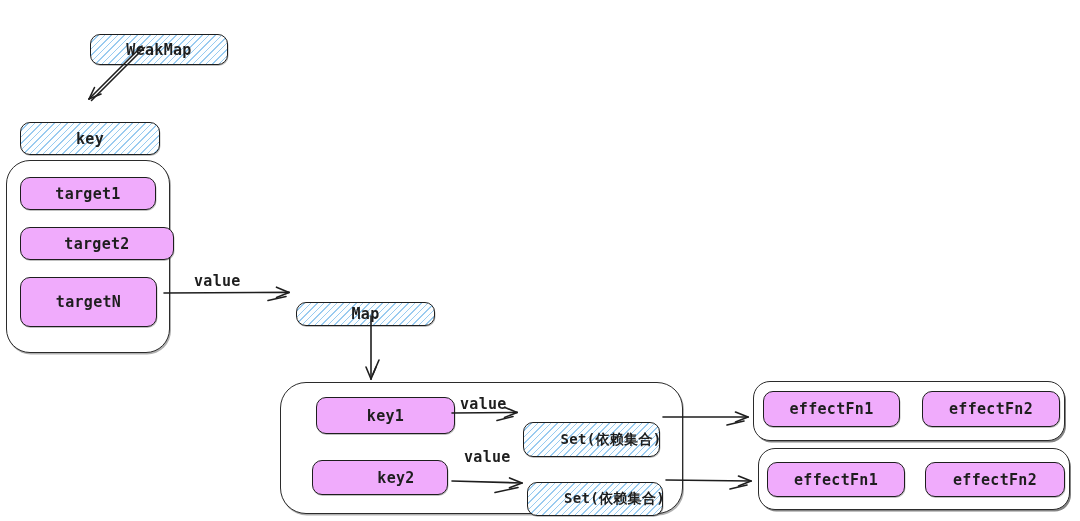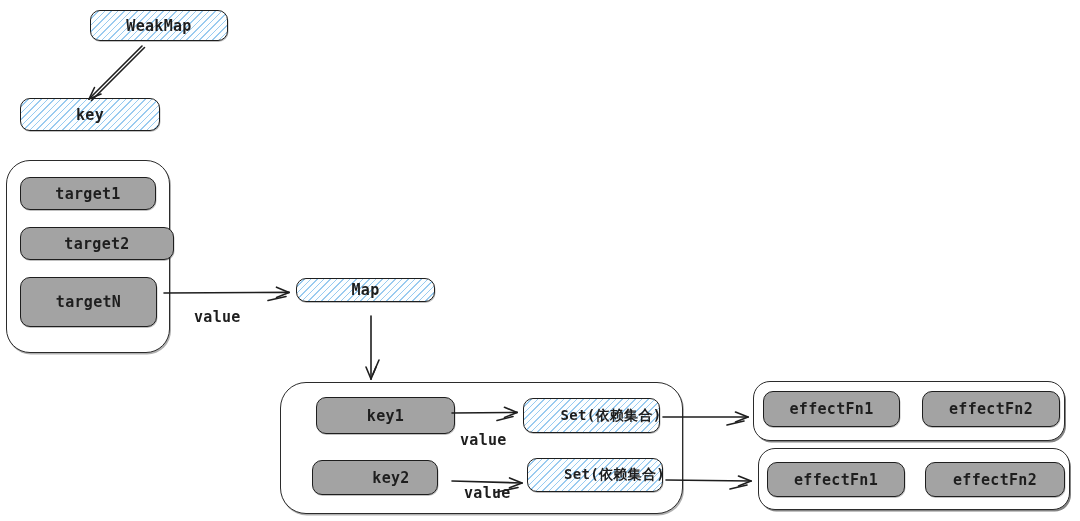--- a/index.html
+++ b/index.html
@@ -7,48 +7,49 @@
     width:1080px;height:521px;background:#ffffff;position:relative;overflow:hidden;
     font-family:"DejaVu Sans Mono","Liberation Mono",monospace;
     color:#1e1e1e;
   }
   .canvas{position:absolute;inset:0;}
   
   .node{
     position:absolute;
     border:1.6px solid #1e1e1e;
     border-radius:10px;
-    background:#a3a3a3;
+    background:#f0abfc;
     display:flex;align-items:center;justify-content:center;
     font-size:15px;font-weight:700;letter-spacing:.3px;
     box-shadow:0.5px 1px 0 rgba(30,30,30,.28);
     box-sizing:border-box;
     white-space:nowrap;
   }
   
   .hatch{
     background-color:#fcfeff;
     background-image:repeating-linear-gradient(135deg,
       rgba(142,197,238,.9) 0px, rgba(142,197,238,.9) 1.2px,
       rgba(255,255,255,0) 1.2px, rgba(255,255,255,0) 4.6px);
+    margin-top:24px;
   }
   
   .container{
     position:absolute;
     border:1.7px solid #2b2b2b;
     border-radius:24px;
     background:#ffffff;
     box-shadow:1px 1.5px 0 rgba(30,30,30,.35);
     box-sizing:border-box;
   }
   .container.small{border-radius:17px;box-shadow:1.5px 2px 0 -0.5px rgba(30,30,30,.55);}
   .edge-label{
     position:absolute;
     font-size:15px;font-weight:700;letter-spacing:.3px;
-    background:#ffffff;padding:0 2px;line-height:17px;margin-top:36px;
+    background:#ffffff;padding:0 2px;line-height:17px;
   }
   svg.connectors{position:absolute;inset:0;pointer-events:none;}
   svg.connectors path{stroke:#1e1e1e;stroke-width:1.6;fill:none;stroke-linecap:round;stroke-linejoin:round;}
   .cjk{font-family:"DejaVu Sans Mono","Liberation Mono",monospace,sans-serif;padding-left:39px;}
 </style>
 </head>
 <body>
 
 <div class="canvas">
 
@@ -58,21 +59,21 @@
 
   <div class="container" style="left:6px;top:160px;width:164px;height:193px;"></div>
   <div class="node" style="left:20px;top:177px;width:136px;height:33px;">target1</div>
   <div class="node" style="left:20px;top:227px;width:154px;height:33px;">target2</div>
   <div class="node" style="left:20px;top:277px;width:137px;height:50px;">targetN</div>
 
   <div class="node hatch" style="left:296px;top:278px;width:139px;height:24px;">Map</div>
 
   <div class="container" style="left:280px;top:382px;width:403px;height:132px;border-radius:26px;"></div>
   <div class="node" style="left:308px;top:397px;width:139px;height:37px;margin-left:8px;">key1</div>
-  <div class="node" style="left:312px;top:460px;width:126px;height:35px;padding-left:32px;">key2</div>
+  <div class="node" style="left:312px;top:460px;width:136px;height:35px;padding-left:32px;">key2</div>
   <div class="node hatch cjk" style="left:523px;top:398px;width:137px;height:35px;font-size:14px;">Set(依赖集合)</div>
   <div class="node hatch cjk" style="left:527px;top:458px;width:136px;height:34px;font-size:14px;">Set(依赖集合)</div>
 
   <div class="container small" style="left:753px;top:381px;width:312px;height:60px;"></div>
   <div class="node" style="left:763px;top:391px;width:137px;height:36px;">effectFn1</div>
   <div class="node" style="left:922px;top:391px;width:138px;height:36px;">effectFn2</div>
 
   <div class="container small" style="left:758px;top:448px;width:312px;height:62px;"></div>
   <div class="node" style="left:767px;top:462px;width:138px;height:35px;">effectFn1</div>
   <div class="node" style="left:925px;top:462px;width:140px;height:35px;">effectFn2</div>

